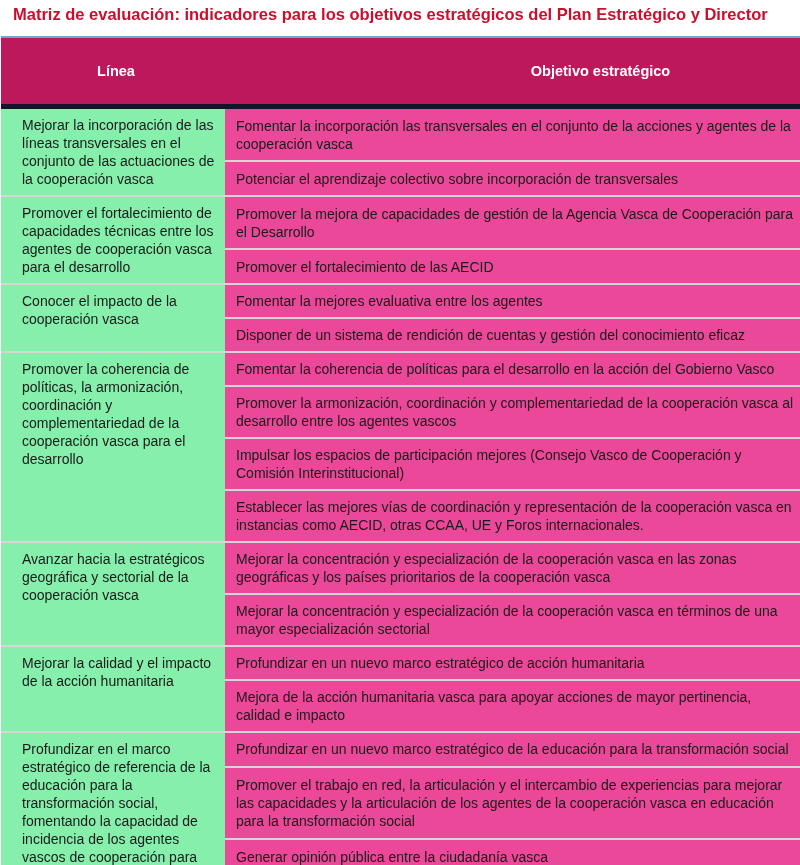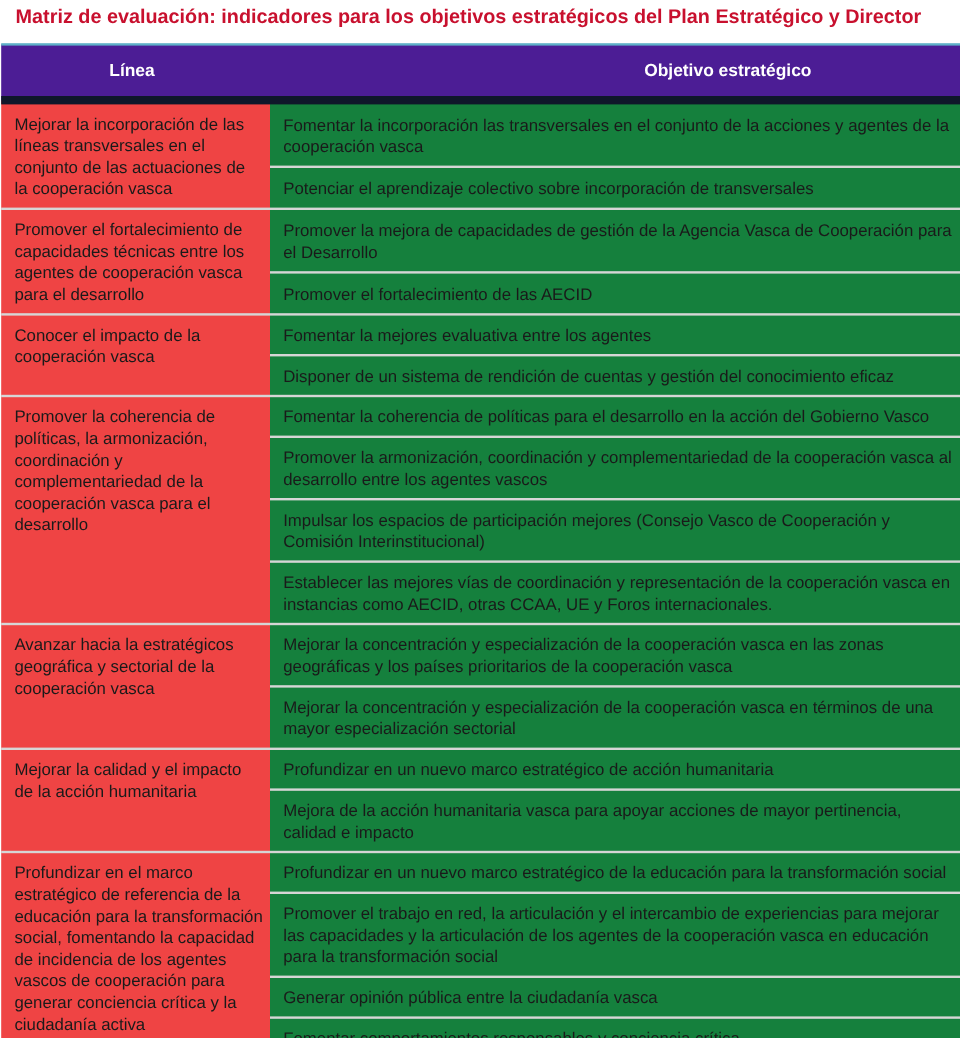--- a/index.html
+++ b/index.html
@@ -27,46 +27,46 @@
     }
     table.matrix {
       width: 799px;
       border-collapse: collapse;
       table-layout: fixed;
       margin-left: 1px;
     }
     col.c-linea { width: 224px; }
     col.c-obj { width: 575px; }
     thead th {
-      background: #4c1d95;
+      background: #be185d;
       color: #ffffff;
       font-weight: bold;
       font-size: 14.5px;
       height: 34px;
-      padding: 4px;
+      padding: 16px;
       border-top: 2px solid #5fb0c8;
-      border-bottom: 7px solid #0f172a;
+      border-bottom: 5px solid #0f172a;
       text-align: center;
     }
     thead th.h-linea { text-align: center; padding-right: 10px; }
     thead th.h-obj { text-align: center; padding-left: 192px; }
     td {
       font-size: 14px;
       line-height: 18px;
       vertical-align: top;
       padding: 7px 6px 7px 11px;
       border-bottom: 2px solid #d6d6d6;
     }
     td.linea {
-      background: #ef4444;
-      padding-left: 11px;
+      background: #86efac;
+      padding-left: 21px;
       padding-right: 6px;
     }
     td.obj {
-      background: #15803d;
+      background: #ec4899;
       padding-left: 11px;
       padding-right: 4px;
       vertical-align: middle;
     }
     td.linea.lastgroup { border-bottom: none; }
   </style>
 </head>
 <body>
 
 <div class="title">Matriz de evaluación: indicadores para los objetivos estratégicos del Plan Estratégico y Director</div>

